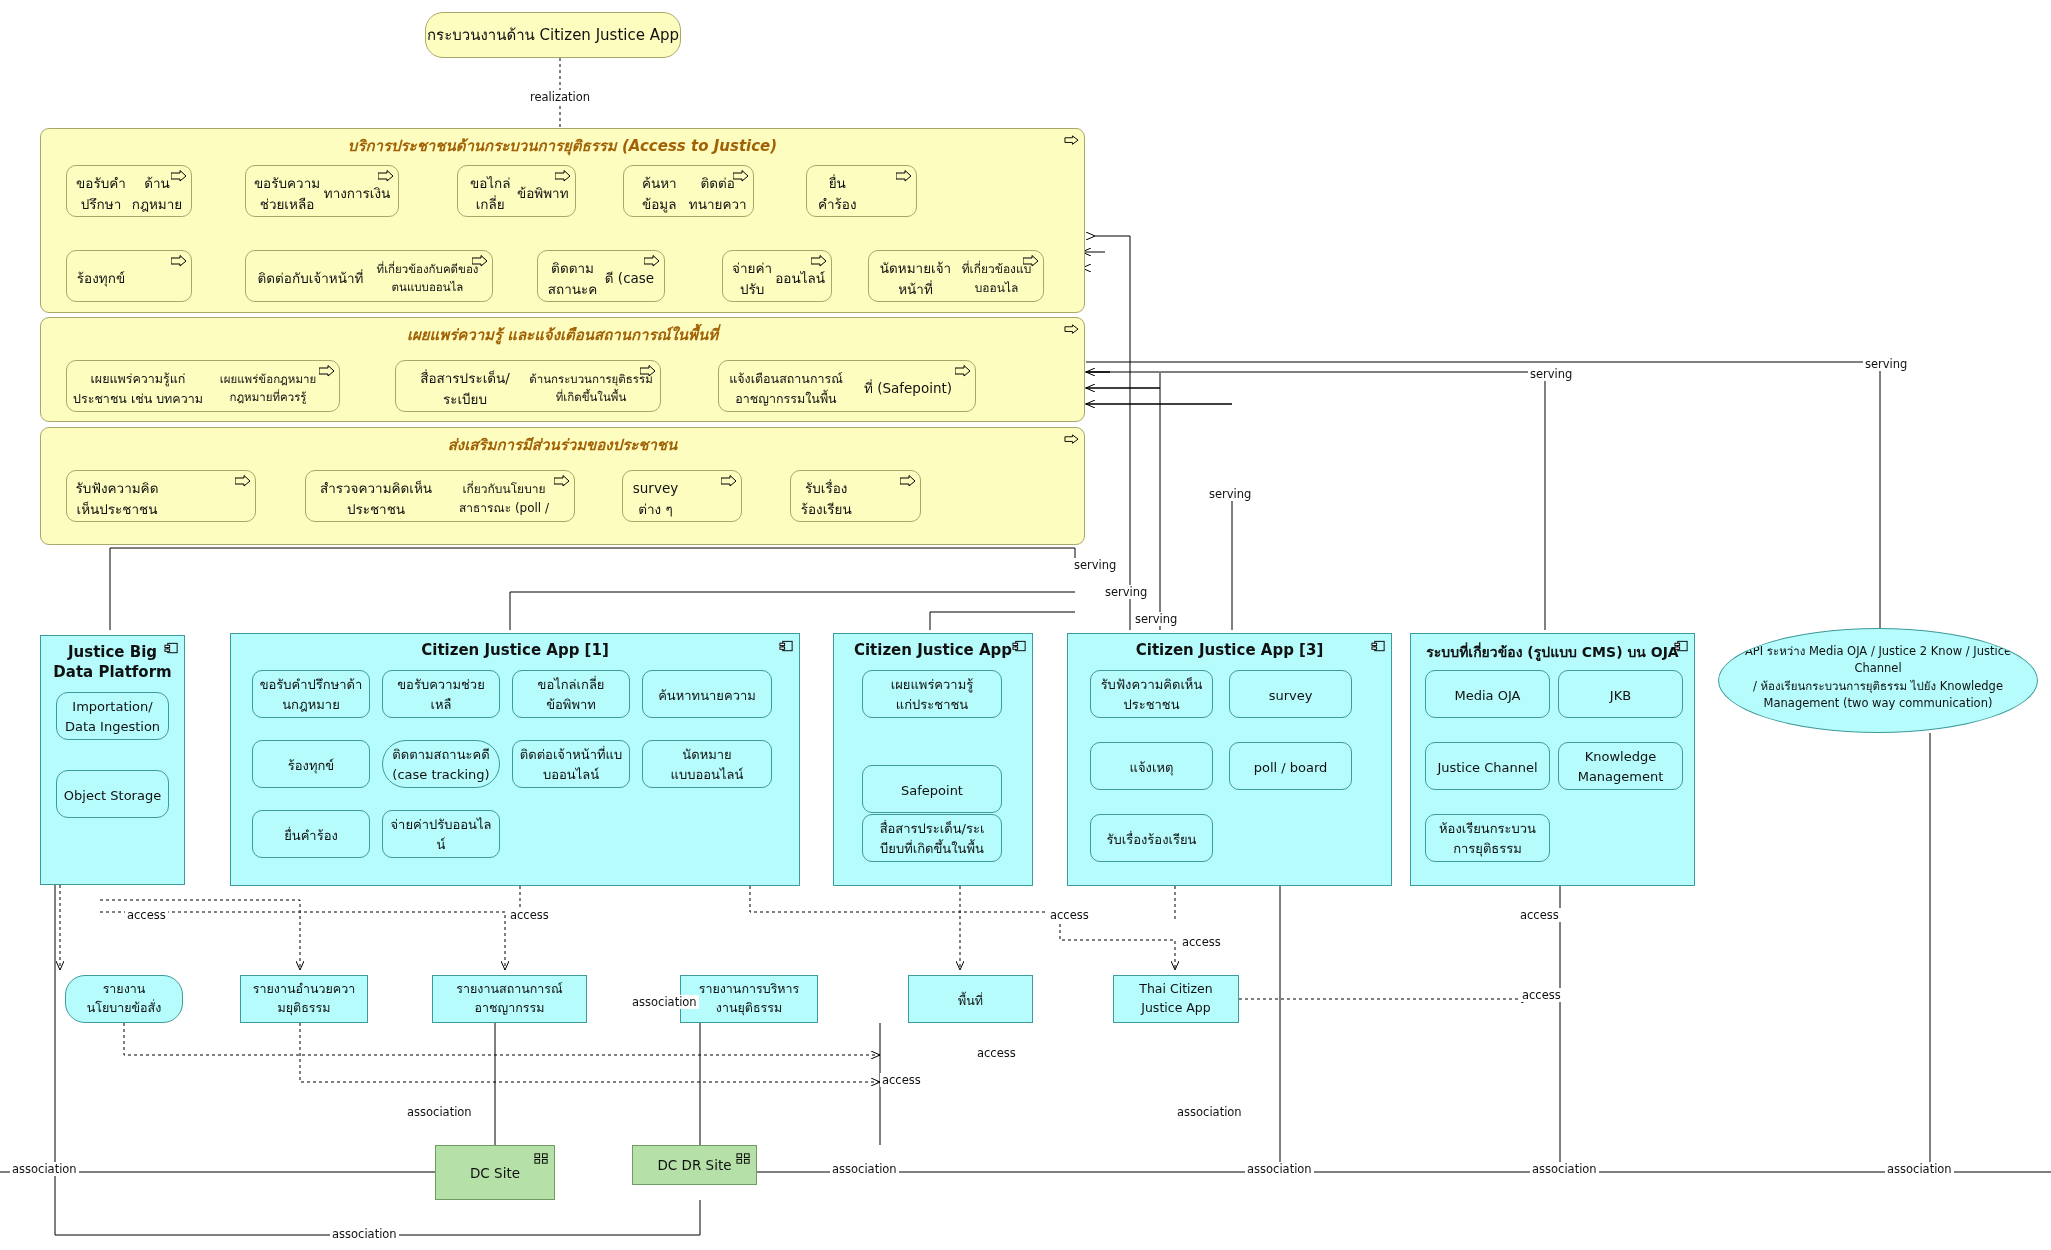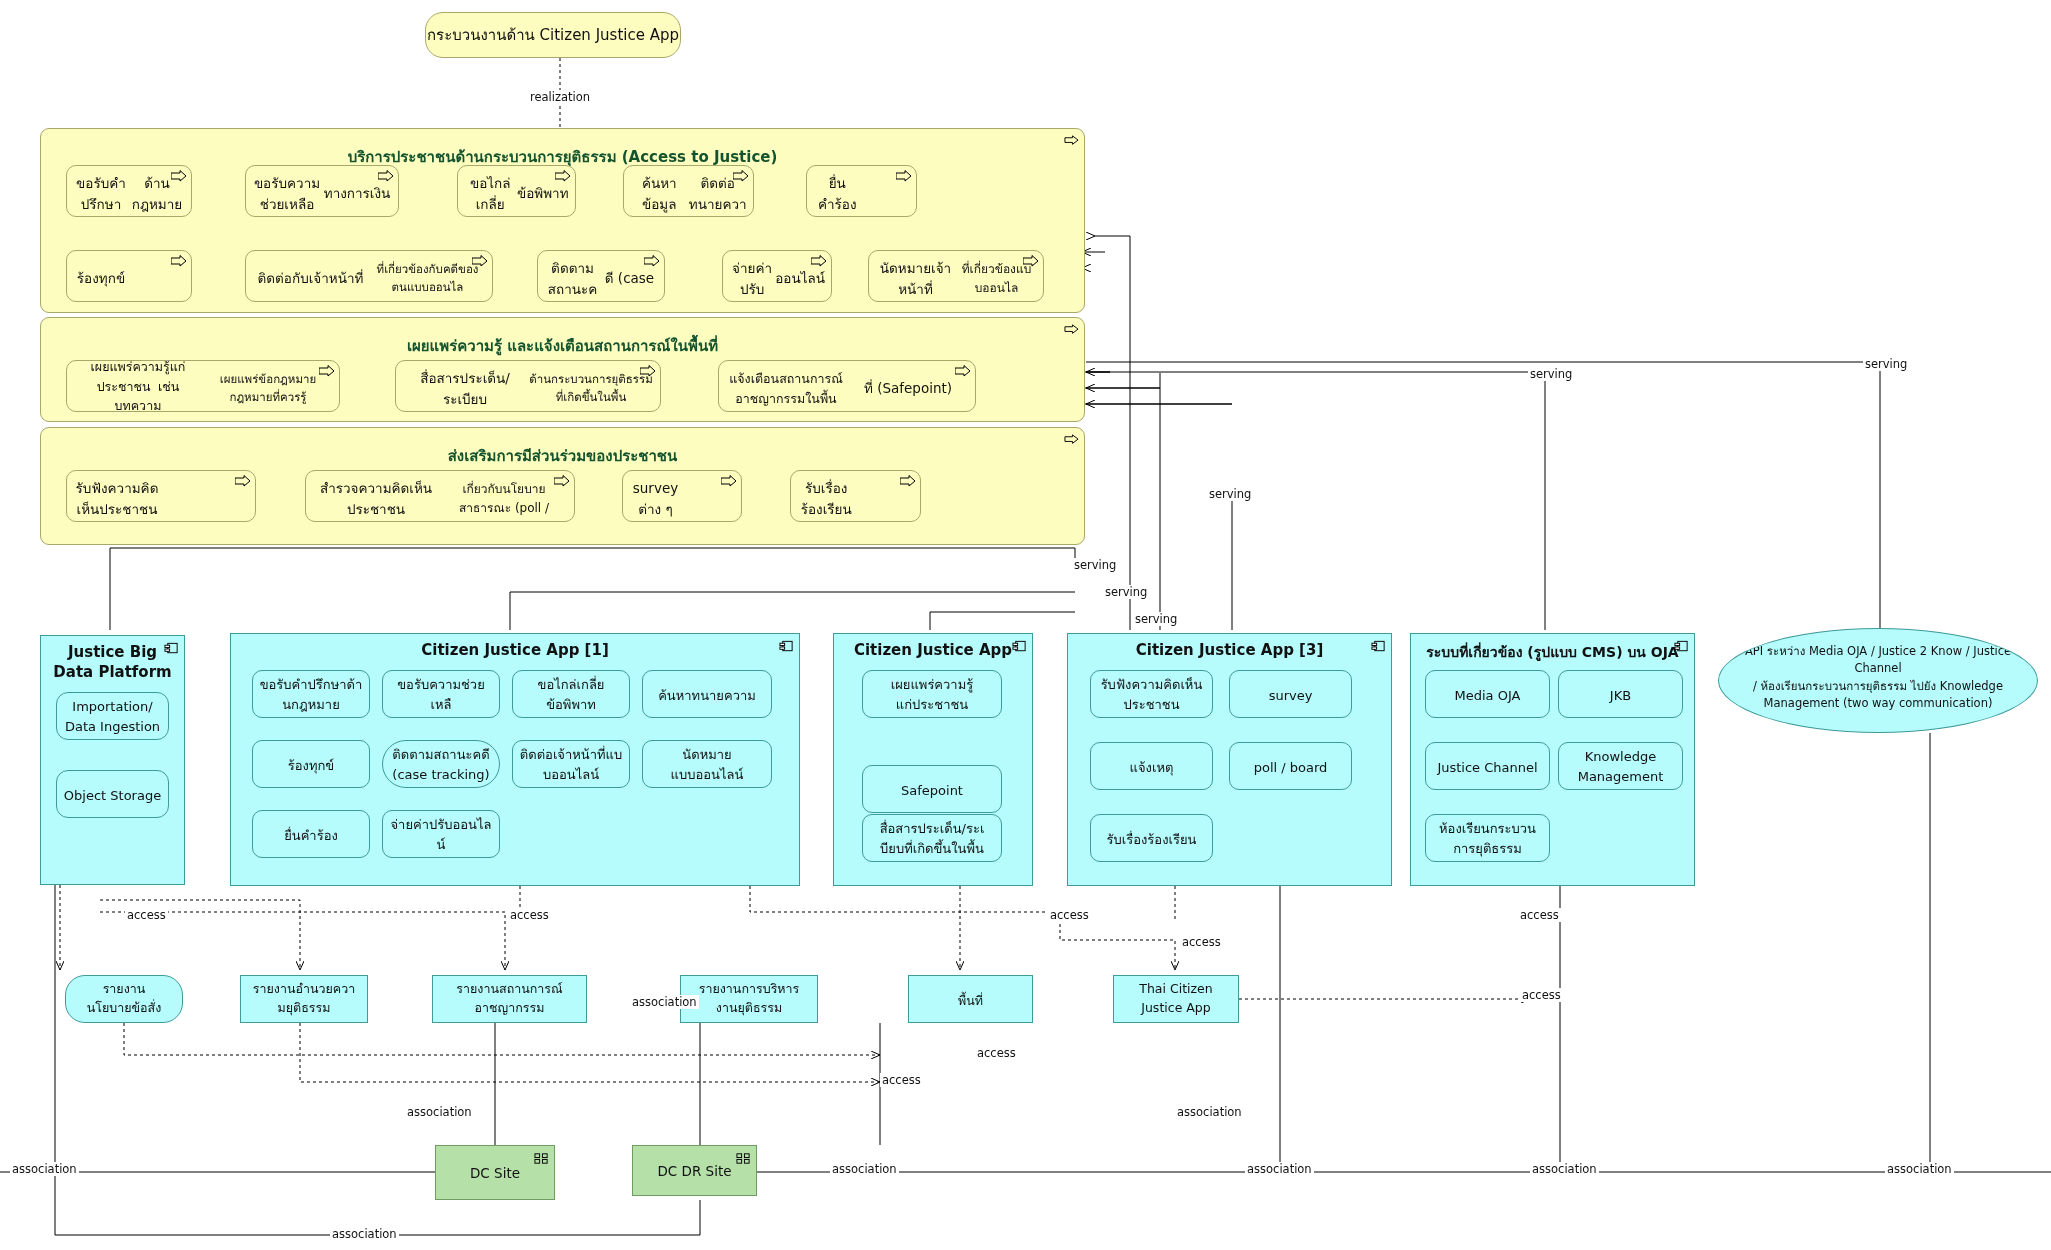--- a/index.html
+++ b/index.html
@@ -17,22 +17,23 @@
     background:#fdfdc0;
     border:1px solid #a8a86a;
     border-radius:9px;
   }
   .group > .grp-title {
     display:block;
     width:100%;
     text-align:center;
     font-weight:bold;
     font-size:15px;
-    color:#14532d;
-    padding-top:16px;
+    color:#a16207;
+    padding-top:5px;
+    font-style:italic;
   }
 
   .appbox {
     position:absolute;
     background:#b6fcfc;
     border:1px solid #3f9a9a;
   }
   .appbox > .app-title {
     display:block;
     width:100%;
@@ -295,21 +296,21 @@
       <path d="M0,3 L9,3 L9,0.5 L15,6 L9,11 L9,9 L0,9 Z" fill="none" stroke="#000" stroke-width="1"></path>
     </svg>
 </div>
 
 <div class="group" style="left:40px; top:317px; width:1045px; height:105px;">
   <span class="grp-title">เผยแพร่ความรู้ และแจ้งเตือนสถานการณ์ในพื้นที่</span>
   <svg class="glyph glyph-tr" viewBox="0 0 16 14">
     <path d="M1,3 L9,3 L9,1 L15,5.5 L9,10 L9,8 L1,8 Z" fill="none" stroke="#000" stroke-width="1"></path>
   </svg>
 </div>
-<div class="svc" style="left:66px; top:360px; width:274px; height:52px;font-family:Liberation Mono, monospace;">
+<div class="svc" style="left:66px; top:360px; width:274px; height:52px;">
   <span class="l1" style="font-size:12.5px">เผยแพร่ความรู้แก่ประชาชน เช่น บทความ</span>
   <span class="l2" style="font-size:11.5px">เผยแพร่ข้อกฎหมาย กฎหมายที่ควรรู้</span>
   <svg class="svc-arrow" viewBox="0 0 16 12">
       <path d="M0,3 L9,3 L9,0.5 L15,6 L9,11 L9,9 L0,9 Z" fill="none" stroke="#000" stroke-width="1"></path>
     </svg>
 </div>
 <div class="svc" style="left:395px; top:360px; width:266px; height:52px;">
   <span class="l1">สื่อสารประเด็น/ระเบียบ</span>
   <span class="l2" style="font-size:11.5px">ด้านกระบวนการยุติธรรมที่เกิดขึ้นในพื้น</span>
   <svg class="svc-arrow" viewBox="0 0 16 12">
@@ -532,21 +533,21 @@
 
 <div class="node" style="left:435px; top:1145px; width:120px; height:55px;">
   <span>DC Site</span>
   <svg class="glyph glyph-tr" viewBox="0 0 16 14">
     <rect x="1" y="2" width="5" height="4" fill="none" stroke="#000" stroke-width="1"></rect>
     <rect x="9" y="2" width="5" height="4" fill="none" stroke="#000" stroke-width="1"></rect>
     <rect x="1" y="8" width="5" height="4" fill="none" stroke="#000" stroke-width="1"></rect>
     <rect x="9" y="8" width="5" height="4" fill="none" stroke="#000" stroke-width="1"></rect>
   </svg>
 </div>
-<div class="node" style="left:632px; top:1145px; width:125px; height:51px;">
+<div class="node" style="left:632px; top:1145px; width:125px; height:40px;">
   <span>DC DR Site</span>
   <svg class="glyph glyph-tr" viewBox="0 0 16 14">
     <rect x="1" y="2" width="5" height="4" fill="none" stroke="#000" stroke-width="1"></rect>
     <rect x="9" y="2" width="5" height="4" fill="none" stroke="#000" stroke-width="1"></rect>
     <rect x="1" y="8" width="5" height="4" fill="none" stroke="#000" stroke-width="1"></rect>
     <rect x="9" y="8" width="5" height="4" fill="none" stroke="#000" stroke-width="1"></rect>
   </svg>
 </div>
 
 <svg class="wires" xmlns="http://www.w3.org/2000/svg">

